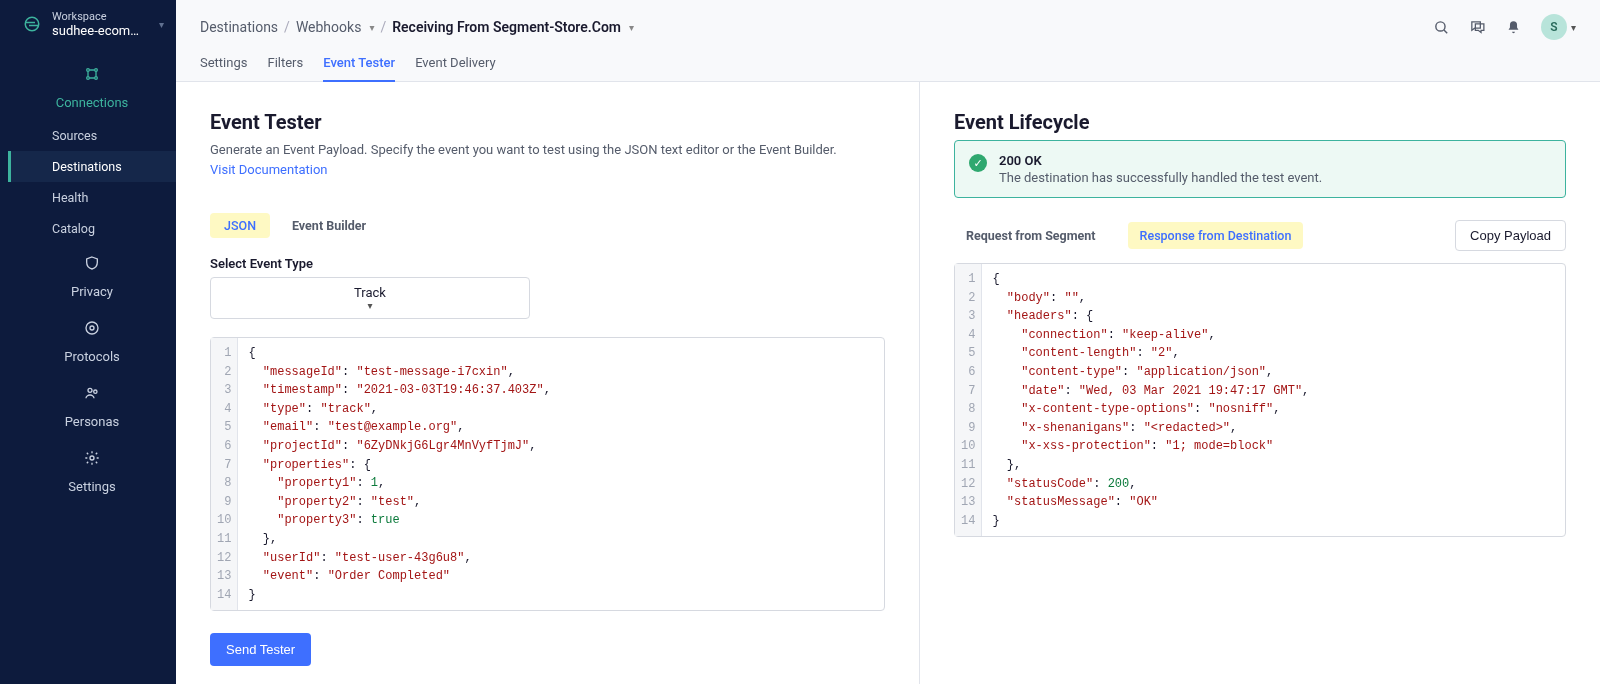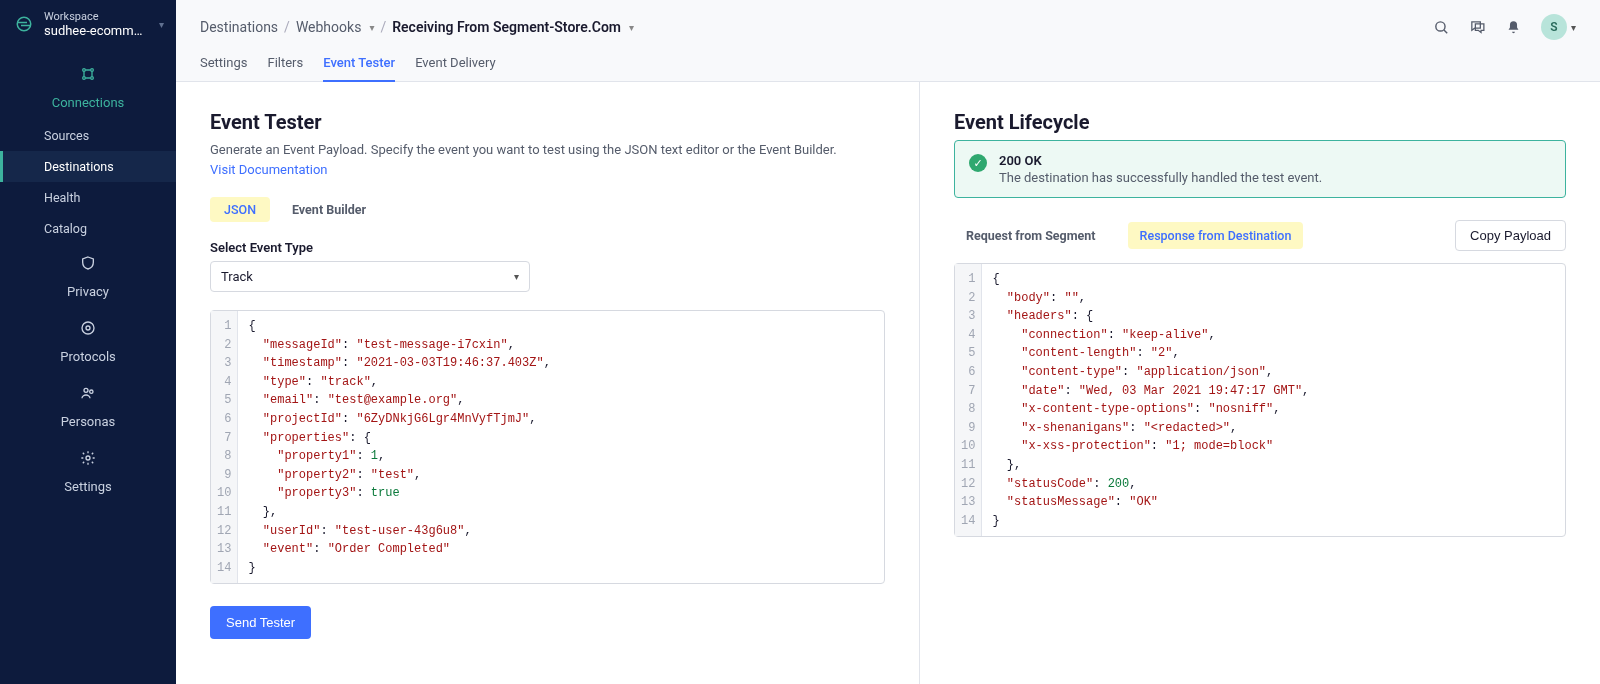--- a/index.html
+++ b/index.html
@@ -113,21 +113,21 @@
     border-right: 1px solid #e1e4eb;
     min-width: 0;
   }
   .panel-right {
     width: 680px;
     padding: 28px 34px;
     flex-shrink: 0;
   }
 
   h1.section-title { font-size: 20px; font-weight: 700; margin-bottom: 6px; }
-  .section-desc { font-size: 13px; color: #555c6b; line-height: 1.5; margin-bottom: 18px; max-width: 640px; }
+  .section-desc { font-size: 13px; color: #555c6b; line-height: 1.5; margin-bottom: 34px; max-width: 640px; }
   .section-desc a { color: #3e6fff; text-decoration: none; }
 
   .pill-tabs { display: flex; gap: 8px; margin-bottom: 18px; }
   .pill {
     padding: 5px 14px;
     border-radius: 4px;
     font-size: 12.5px;
     cursor: pointer;
     color: #555c6b;
     font-weight: bold;
@@ -142,20 +142,21 @@
   }
   .select {
     width: 100%;
     border: 1px solid #d6d9e0;
     border-radius: 4px;
     padding: 7px 10px;
     font-size: 13px;
     background: #fff;
     display: flex; justify-content: space-between; align-items: center;
     cursor: pointer;
+    flex-direction: column;
   }
   .select .caret { font-size: 10px; color: #555; }
 
   .code-editor {
     border: 1px solid #d6d9e0;
     border-radius: 4px;
     display: flex;
     font-family: "SFMono-Regular", Consolas, "Liberation Mono", Menlo, monospace;
     font-size: 12px;
     line-height: 1.55;
@@ -211,21 +212,21 @@
     width: 18px; height: 18px; border-radius: 50%; background: #2fa86f;
     color: #fff; display: inline-flex; align-items: center; justify-content: center;
     font-size: 11px; flex-shrink: 0; margin-top: 1px;
   }
   .status-title { font-size: 13px; font-weight: 600; color: #1a1a2e; margin-bottom: 2px; }
   .status-msg { font-size: 13px; color: #555c6b; }
 
   .lifecycle-row { display: flex; align-items: center; margin-bottom: 12px; gap: 20px; }
   .lifecycle-row .btn-secondary { margin-left: auto; }
 
-  .sidebar { background: #0d1b3d; }
+  .sidebar { background: #0d1b3d; padding-left: 8px; }
 </style>
 </head>
 <body>
 
 <div class="sidebar">
   <div class="workspace-block">
     <span class="workspace-logo">
       <svg viewBox="0 0 24 24" width="18" height="18" fill="none" stroke="#3db39e" stroke-width="2">
           <circle cx="12" cy="12" r="9"></circle>
           <path d="M4 10h12M8 14h12"></path>

